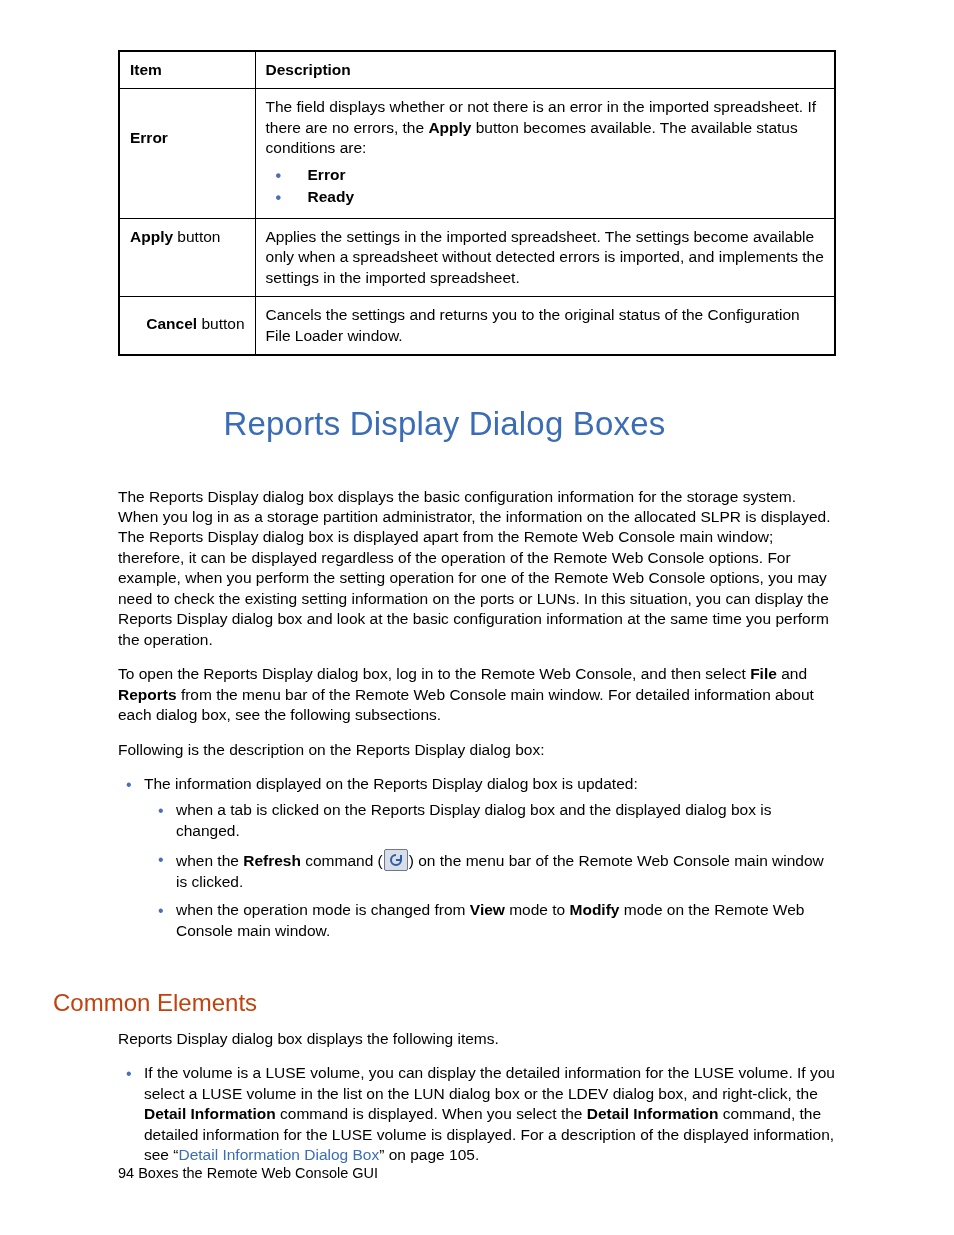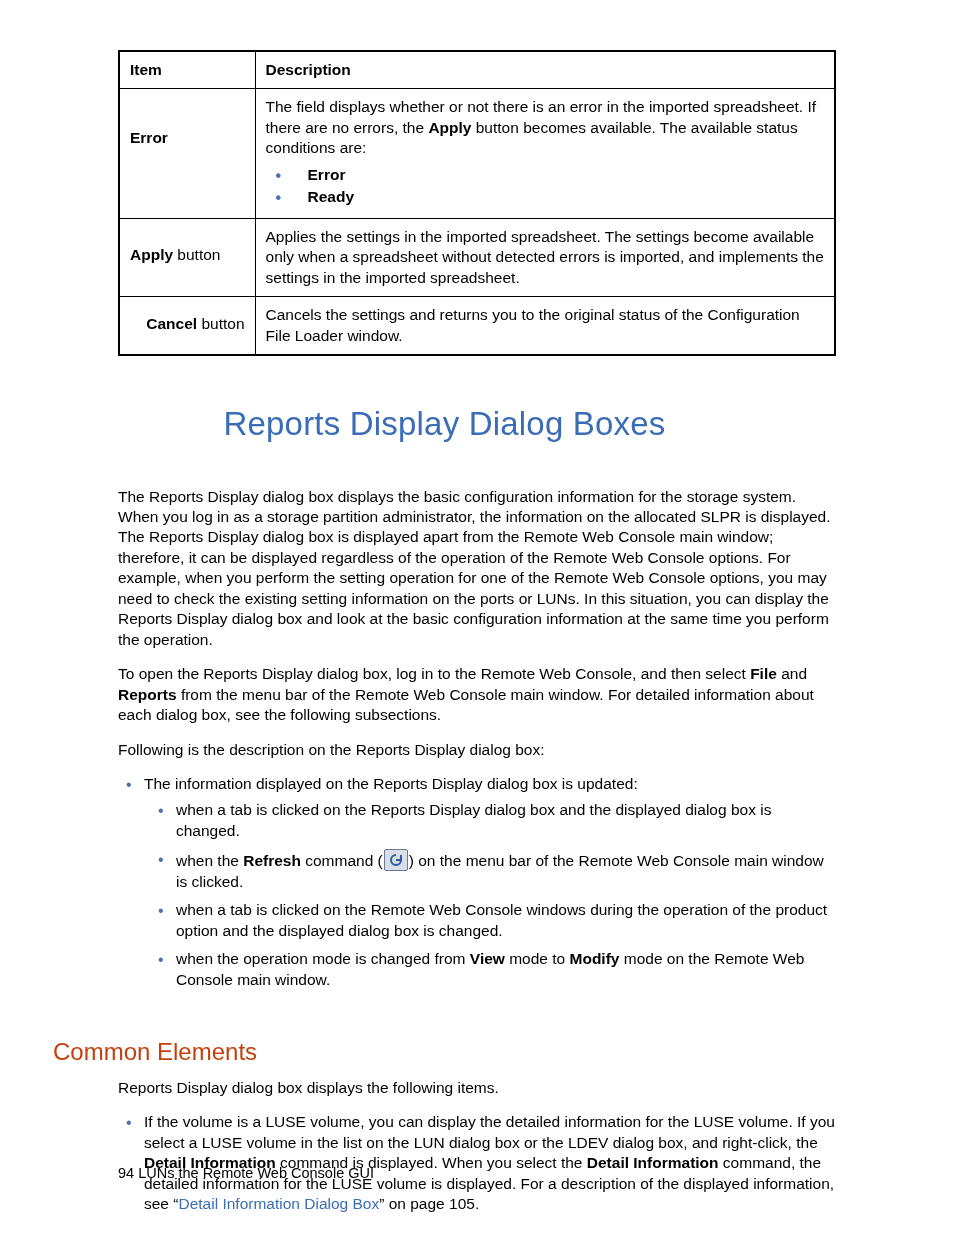--- a/index.html
+++ b/index.html
@@ -49,21 +49,21 @@
     border-right: 1px solid #000;
   }
   table.spec .rside {
     border-right: 2px solid #000;
   }
   table.spec tr.last td {
     border-bottom: 2px solid #000;
   }
   table.spec td .vcenter {
     display: flex;
-    align-items: center;
+    align-items: flex-start;
     min-height: 58px;
   }
   .row-status-left { min-height: 82px; display:flex; align-items:center; }
   .row-cancel-left { min-height: 38px; display:flex; align-items:center;justify-content:flex-end; }
   .cell-list {
     margin: 6px 0 0 0;
     padding: 0 0 0 26px;
     list-style: none;
   }
   .cell-list li {
@@ -227,37 +227,36 @@
       <li>
         <span>The information displayed on the Reports Display dialog box is updated:</span>
         <ul class="inner">
           <li>when a tab is clicked on the Reports Display dialog box and the displayed dialog box is changed.</li>
           <li>
             <span>when the </span><b>Refresh</b><span> command (</span><span class="refresh-icon"><svg width="16" height="16" viewBox="0 0 16 16">
                   <path d="M8 3 a5 5 0 1 0 5 5" fill="none" stroke="#2a5fa8" stroke-width="2"></path>
                   <path d="M13 3 L13 8 L8 8" fill="none" stroke="#2a5fa8" stroke-width="2"></path>
                 </svg></span><span>) on the menu bar of the Remote Web Console main window is clicked.</span>
           </li>
-          <li>when a tab is clicked on the Remote Web Console windows during the operation of the product option and the displayed dialog box is changed.</li>
           <li>
             <span>when the operation mode is changed from </span><b>View</b><span> mode to </span><b>Modify</b><span> mode on the Remote Web Console main window.</span>
           </li>
         </ul>
       </li>
     </ul>
 
     <h2 class="subsection">Common Elements</h2>
 
     <p>Reports Display dialog box displays the following items.</p>
 
     <ul class="outer">
       <li>
         <span>If the volume is a LUSE volume, you can display the detailed information for the LUSE volume. If you select a LUSE volume in the list on the LUN dialog box or the LDEV dialog box, and right-click, the </span><b>Detail Information</b><span> command is displayed. When you select the </span><b>Detail Information</b><span> command, the detailed information for the LUSE volume is displayed. For a description of the displayed information, see “</span><span class="link">Detail Information Dialog Box</span><span>” on page 105.</span>
       </li>
     </ul>
   </div>
 
   <div class="footer">
     <span class="pnum">94</span>
-    <span>LUNs the Remote Web Console GUI</span>
+    <span>Boxes the Remote Web Console GUI</span>
   </div>
 
 </div>
 
 </body></html>

